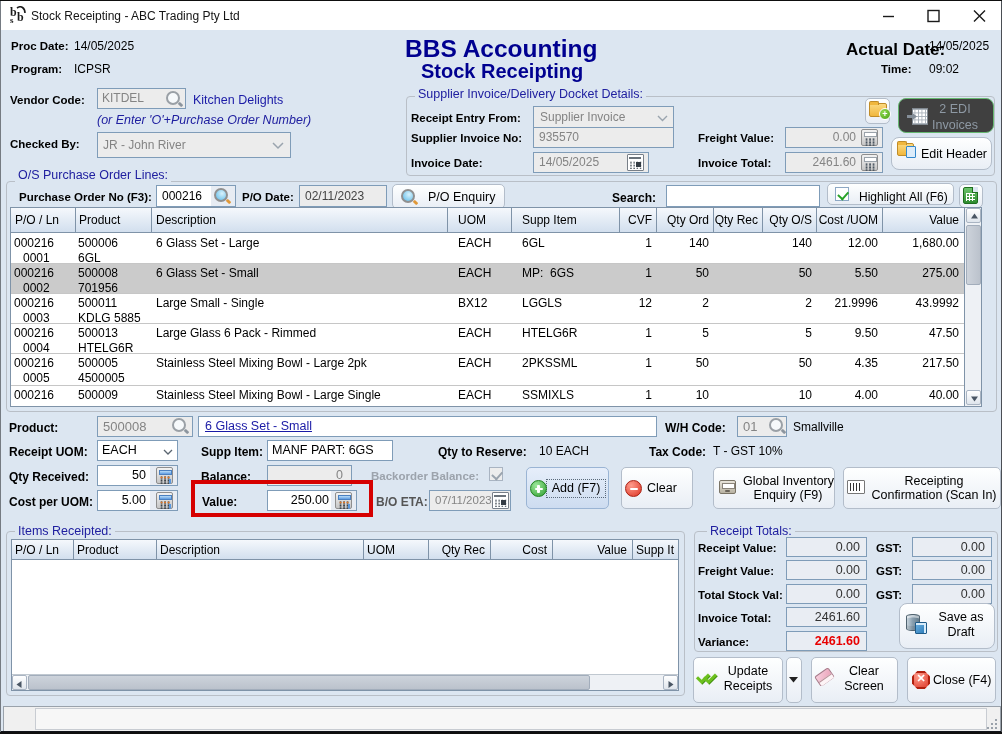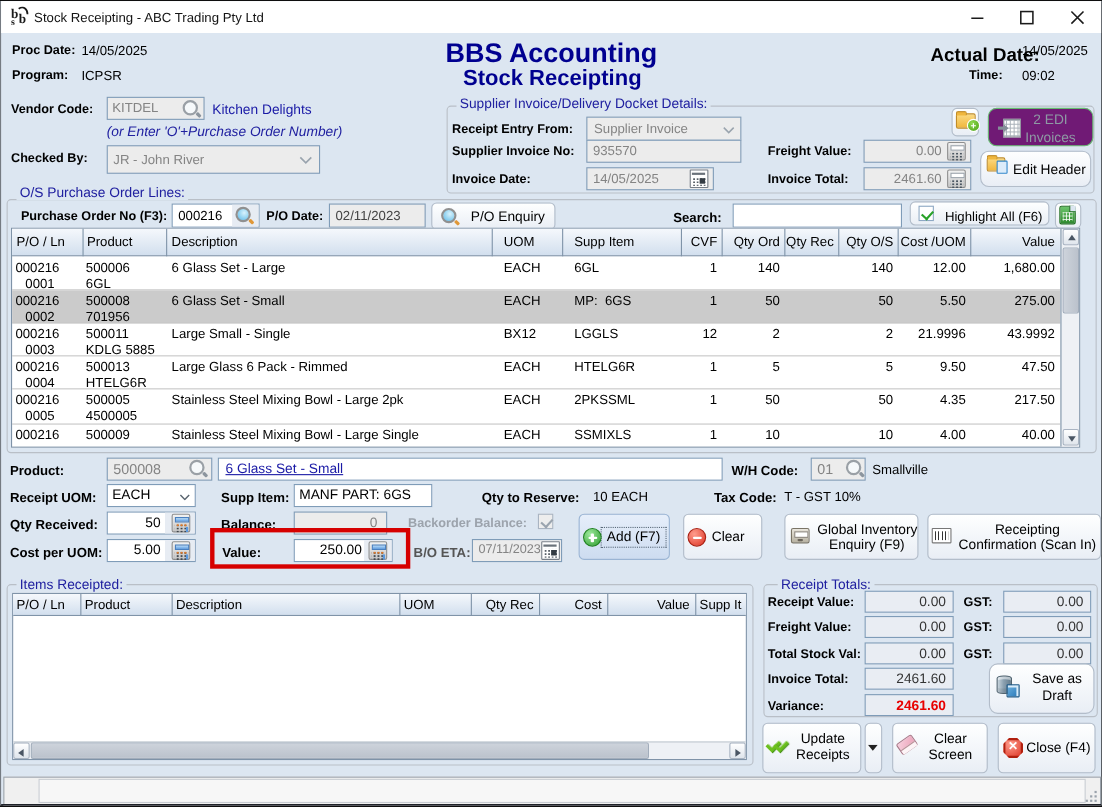--- a/index.html
+++ b/index.html
@@ -148,21 +148,21 @@
   <div class="fld dis" style="left:532px;top:151px;width:116px;height:21px;line-height:19px;padding-left:5px;font-size:12px">14/05/2025</div>
   <div class="cal-date" style="left:626px;top:153px"></div>
   <div class="t b" style="left:697px;top:131px;font-size:11.5px">Freight Value:</div>
   <div class="fld dis ralign" style="left:784px;top:126px;width:98px;height:21px;line-height:19px;padding-right:26px;font-size:12px">0.00</div>
   <div class="calcg" style="left:860px;top:128px"></div>
   <div class="t b" style="left:697px;top:156px;font-size:11.5px">Invoice Total:</div>
   <div class="fld dis ralign" style="left:784px;top:151px;width:98px;height:21px;line-height:19px;padding-right:26px;font-size:12px">2461.60</div>
   <div class="calcg" style="left:860px;top:153px"></div>
   <div class="btn" style="left:864px;top:97px;width:25px;height:26px"></div>
   <div class="ico-folderplus" style="left:868px;top:102px"></div>
-  <div style="position:absolute;left:897px;top:97px;width:96px;height:35px;background:#701a75;border:1px solid #66b870;border-radius:8px;font-size:12.5px;color:#8e99a4;text-align:center;line-height:16px;padding-top:2px;padding-left:18px">2 EDI<br>Invoices</div>
+  <div style="position:absolute;left:897px;top:97px;width:96px;height:35px;background:#404040;border:1px solid #66b870;border-radius:8px;font-size:12.5px;color:#8e99a4;text-align:center;line-height:16px;padding-top:2px;padding-left:18px">2 EDI<br>Invoices</div>
   <div class="ico-edi" style="left:906px;top:107px"></div>
   <div class="btn" style="left:890px;top:136px;width:101px;height:33px;border-radius:8px"></div>
   <div class="ico-folderdoc" style="left:896px;top:142px"></div>
   <div class="t" style="left:920px;top:146px;font-size:12.5px">Edit Header</div>
 
   <div class="grp" style="left:5px;top:180px;width:991px;height:231px"></div>
   <div class="grptitle" style="left:14px;top:167px">O/S Purchase Order Lines:</div>
   <div class="t b" style="left:18px;top:190px;font-size:11.5px">Purchase Order No (F3):</div>
   <div class="fld" style="left:155px;top:184px;width:80px;height:22px;line-height:20px;padding-left:5px;font-size:12px">000216</div>
   <div class="iczone" style="left:210px;top:185px;width:24px;height:20px"></div>

